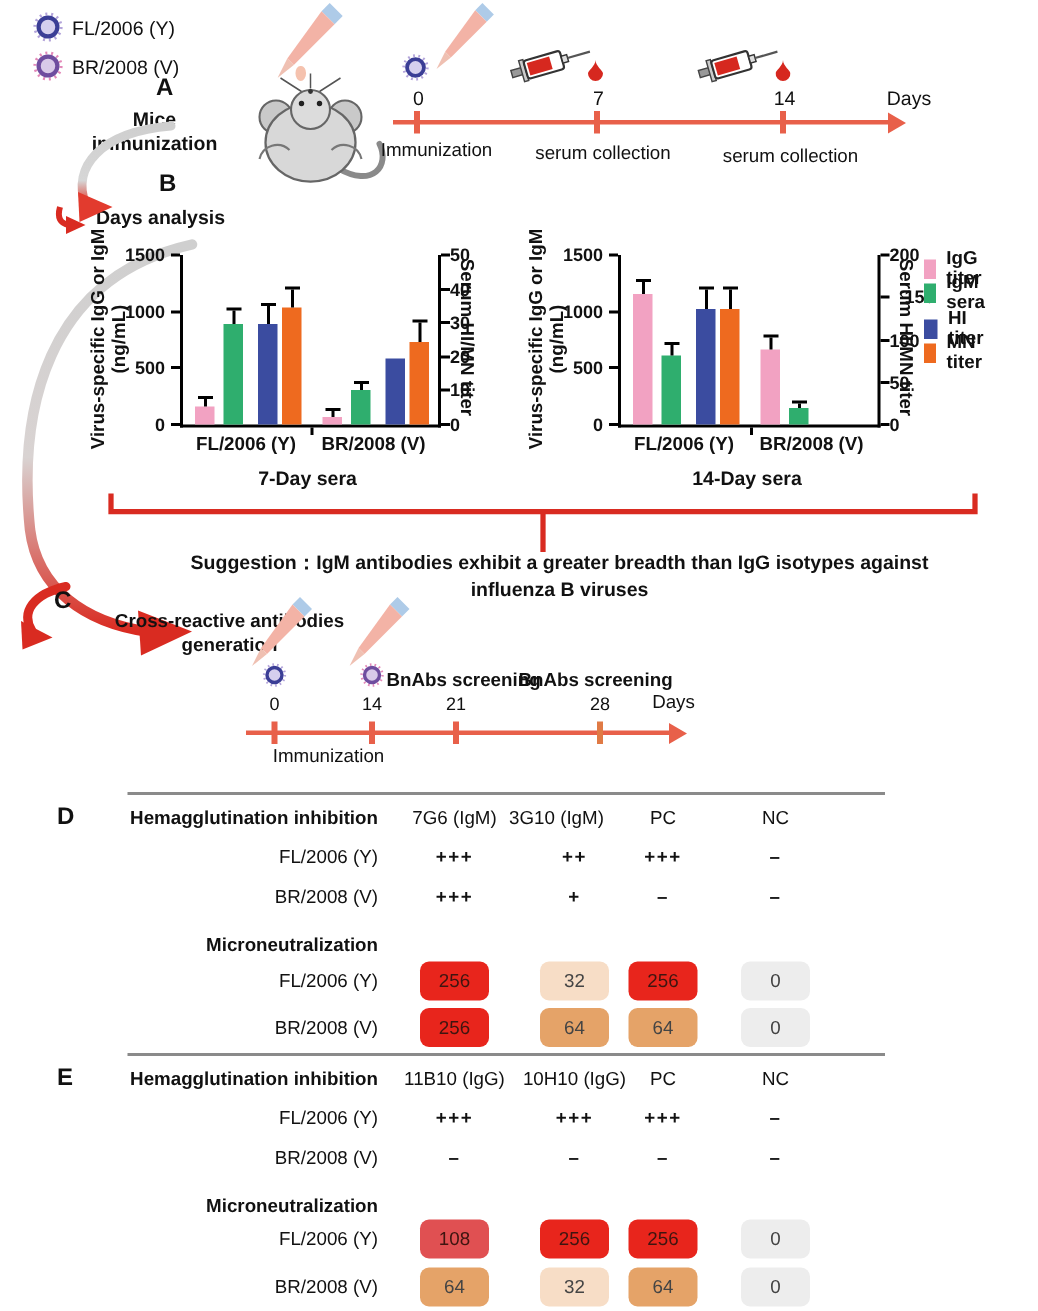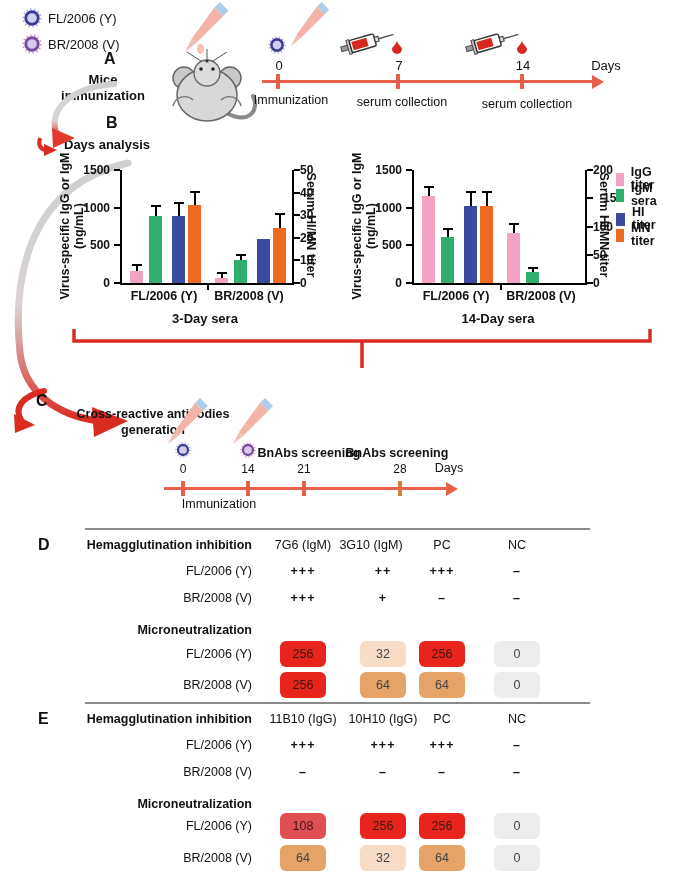--- a/index.html
+++ b/index.html
@@ -261,21 +261,21 @@
       <div class="bar" style="left:50px;width:13px;height:77.405px;background:#3b4ca0;"></div>
       <div class="errline" style="left:55.5px;bottom:77.405px;height:12.43px;"></div>
       <div class="errcap" style="left:51.5px;width:10px;bottom:89.83500000000001px;"></div>
       <div class="bar" style="left:66px;width:13px;height:77.405px;background:#ee6a1f;"></div>
       <div class="errline" style="left:71.5px;bottom:77.405px;height:12.43px;"></div>
       <div class="errcap" style="left:67.5px;width:10px;bottom:89.83500000000001px;"></div>
     </div>
 
   <div class="abs b t125 cx" style="left:164px;top:289px;">FL/2006 (Y)</div>
   <div class="abs b t125 cx" style="left:249px;top:289px;">BR/2008 (V)</div>
-  <div class="abs b t13 cx" style="left:205px;top:311px;">3-Day sera</div>
+  <div class="abs b t13 cx" style="left:205px;top:311px;">7-Day sera</div>
   <div class="abs b t125 cx" style="left:456px;top:289px;">FL/2006 (Y)</div>
   <div class="abs b t125 cx" style="left:541px;top:289px;">BR/2008 (V)</div>
   <div class="abs b t13 cx" style="left:498px;top:311px;">14-Day sera</div>
 
   <div id="legend" class="abs" style="left:616px;top:0px;">
       <div class="legend-row" style="left:0;top:166px;">
         <div class="legend-sq" style="background:#f2a2c2;"></div>
         <div class="legend-txt" style="">IgG titer</div>
       </div>
       <div class="legend-row" style="left:0;top:182px;">
@@ -290,20 +290,22 @@
         <div class="legend-sq" style="background:#ee6a1f;"></div>
         <div class="legend-txt" style="">MN titer</div>
       </div>
     </div>
 
   <div class="abs" style="left:72px;top:328px;">
     <svg width="582" height="42" viewBox="0 0 582 42">
       <path d="M2,1 L2,13 L578,13 L578,1 M290,13 L290,40" fill="none" stroke="#d92b21" stroke-width="3.5"></path>
     </svg>
   </div>
+  <div class="abs b t13 preline" style="left:373px;top:366px;width:620px;text-align:center;line-height:18px;transform:translateX(-50%);">Suggestion：IgM antibodies exhibit a greater breadth than IgG isotypes against
+influenza B viruses</div>
 
   <div class="abs" style="left:8px;top:388px;">
     <svg width="42" height="46" viewBox="0 0 42 46">
       <path d="M36,3 C14,8 6,20 13,32" fill="none" stroke="#d92b21" stroke-width="6" stroke-linecap="round"></path>
       <polygon points="6,26 27,37 7,45" fill="#d92b21"></polygon>
     </svg>
   </div>
   <div class="abs panel-letter" style="left:36px;top:392px;">C</div>
   <div class="abs b t125 preline" style="left:153px;top:406px;width:190px;text-align:center;line-height:16px;transform:translateX(-50%);">Cross-reactive antibodies
 generation</div>

